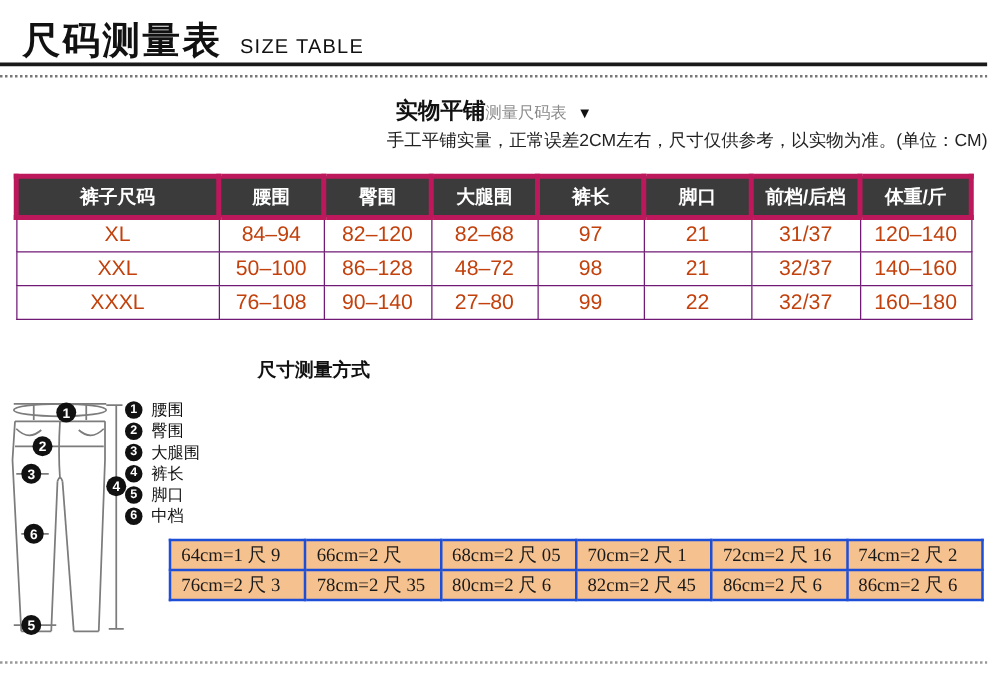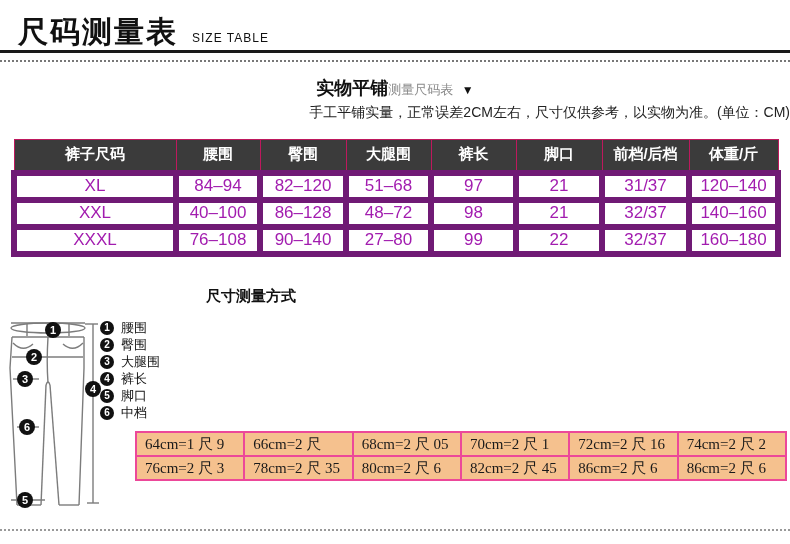--- a/index.html
+++ b/index.html
@@ -3,53 +3,53 @@
 <meta charset="utf-8">
 <style>
   * { margin:0; padding:0; box-sizing:border-box; }
   html,body { background:#fff; }
   body { font-family:"Liberation Sans","DejaVu Sans",sans-serif; color:#1a1a1a; }
   .page { position:relative; width:790px; height:544px; background:#fff; overflow:hidden; }
 
   
   .title-row { position:absolute; left:18px; top:12px; display:flex; align-items:baseline; }
   .title-cn { font-size:30px; font-weight:bold; letter-spacing:2px; color:#111; }
-  .title-en { font-size:12px; margin-left:14px; letter-spacing:1px; color:#111; }
+  .title-en { font-size:16px; margin-left:14px; letter-spacing:1px; color:#111; }
   .rule-solid  { position:absolute; left:0; right:0; top:50px; border-top:3px solid #1a1a1a; }
   .rule-dotted { position:absolute; left:0; right:0; top:60px; border-top:2px dotted #777; }
   .rule-dotted-bottom { position:absolute; left:0; right:0; top:529px; border-top:2px dotted #999; }
 
   
   .subtitle { position:absolute; top:76px; left:0; width:100%; text-align:center; }
   .subtitle .big { font-size:18px; font-weight:bold; color:#111; }
   .subtitle .small { font-size:13px; color:#8a8a8a; }
   .subtitle .arrow { font-size:12px; color:#111; margin-left:4px; }
   .note { position:absolute; top:104px; left:0; width:100%; text-align:right; font-size:14px; color:#222; }
 
   
   table.size { position:absolute; top:139px; left:11px; width:764px; border-collapse:collapse; table-layout:fixed; }
   table.size th { background:var(--header-bg,#3b3b3b); color:var(--header-text,#fff); font-size:15px; font-weight:bold;
-                  height:33px; text-align:center; border:1px solid #be185d; }
-  table.size td { height:27px; font-size:17px; text-align:center; color:#a21caf;
-                  border:6px solid #701a75; background:#fff; }
+                  height:33px; text-align:center; border:4px solid #be185d; }
+  table.size td { height:27px; font-size:17px; text-align:center; color:#c2410c;
+                  border:1px solid #701a75; background:#fff; }
 
   
   .measure-title { position:absolute; top:287px; left:206px; font-size:15px; font-weight:bold; color:#111; }
   .pants-svg { position:absolute; left:5px; top:313px; }
   .measure-list { position:absolute; left:100px; top:319px; }
   .measure-item { display:flex; align-items:center; height:17px; }
   .badge { display:inline-flex; align-items:center; justify-content:center; width:14px; height:14px;
            border-radius:50%; background:#111; color:#fff; font-size:10px; font-weight:bold; flex:0 0 14px; }
   .measure-item .lbl { font-size:13px; margin-left:7px; color:#111; }
 
   
   table.conv { position:absolute; top:431px; left:135px; width:652px; border-collapse:collapse; table-layout:fixed;
                font-family:"Liberation Serif","DejaVu Serif",serif; }
   table.conv td { height:24px; font-size:15px; color:#1a1a1a; padding:0 0 0 8px; text-align:left;
-                  background:var(--conv-bg,#f5c18e); border:2px solid #ec4899; }
+                  background:var(--conv-bg,#f5c18e); border:2px solid #1d4ed8; }
 </style>
 </head>
 <body>
 
 <div class="page">
 
   <div class="title-row">
     <span class="title-cn">尺码测量表</span>
     <span class="title-en">SIZE TABLE</span>
   </div>
@@ -83,29 +83,29 @@
         <th>脚口</th>
         <th>前档/后档</th>
         <th>体重/斤</th>
       </tr>
     </thead>
     <tbody>
       <tr>
         <td>XL</td>
         <td>84–94</td>
         <td>82–120</td>
-        <td>51–68</td>
+        <td>82–68</td>
         <td>97</td>
         <td>21</td>
         <td>31/37</td>
         <td>120–140</td>
       </tr>
       <tr>
         <td>XXL</td>
-        <td>40–100</td>
+        <td>50–100</td>
         <td>86–128</td>
         <td>48–72</td>
         <td>98</td>
         <td>21</td>
         <td>32/37</td>
         <td>140–160</td>
       </tr>
       <tr>
         <td>XXXL</td>
         <td>76–108</td>

